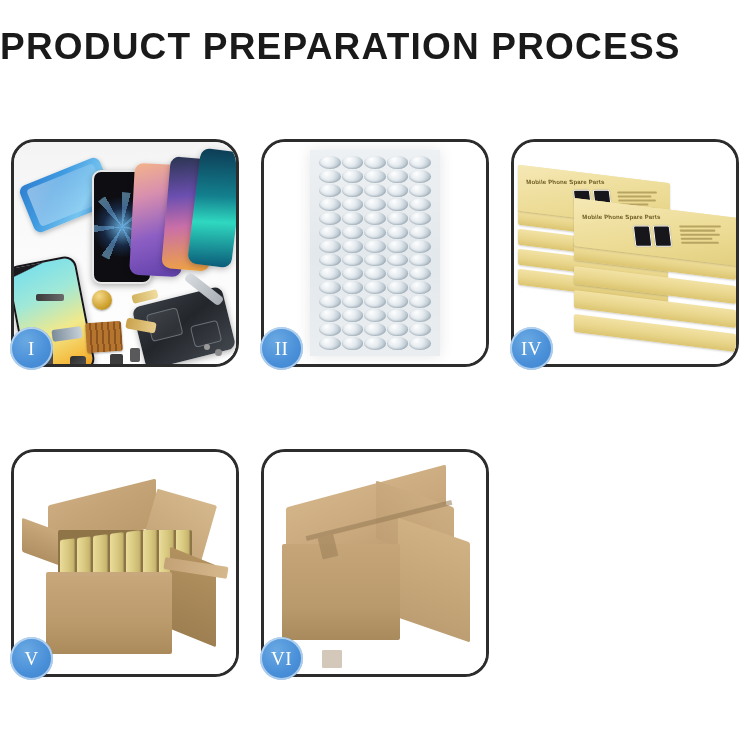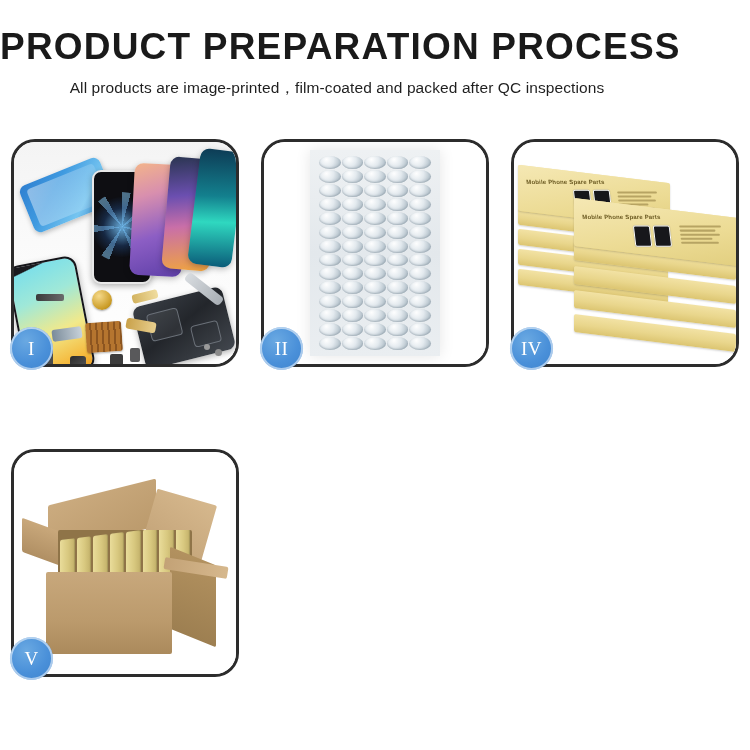--- a/index.html
+++ b/index.html
@@ -342,21 +342,20 @@
     background:rgba(145,118,80,.4);border-radius:1px;
   }
 </style>
 </head>
 <body>
 
 <div class="page">
 
   <div class="header">
     <div class="title">PRODUCT PREPARATION PROCESS</div>
-    <div class="subtitle">All products are image-printed，film-coated and packed after QC inspections</div>
   </div>
 
   <div class="grid">
 
     <div class="panel">
       <div class="panel-inner p1">
         <div class="phone ph-blue"></div>
         <div class="phone ph-black"></div>
         <div class="phone ph-purple"></div>
         <div class="phone ph-orange"></div>
@@ -529,15 +528,27 @@
             <div class="c-rod"></div>
           </div>
         </div>
         <div class="c-side"></div>
         <div class="c-frontflap"></div>
         <div class="c-front"></div>
       </div>
       <div class="badge">V</div>
     </div>
 
+    <div class="panel">
+      <div class="panel-inner p6">
+        <div class="s-top"></div>
+        <div class="s-topR"></div>
+        <div class="s-seam"></div>
+        <div class="s-right"></div>
+        <div class="s-front"></div>
+        <div class="s-tapeT"></div>
+        <div class="s-tapeB"></div>
+      </div>
+      <div class="badge">VI</div>
+    </div>
 
   </div>
 </div>
 
 </body></html>

